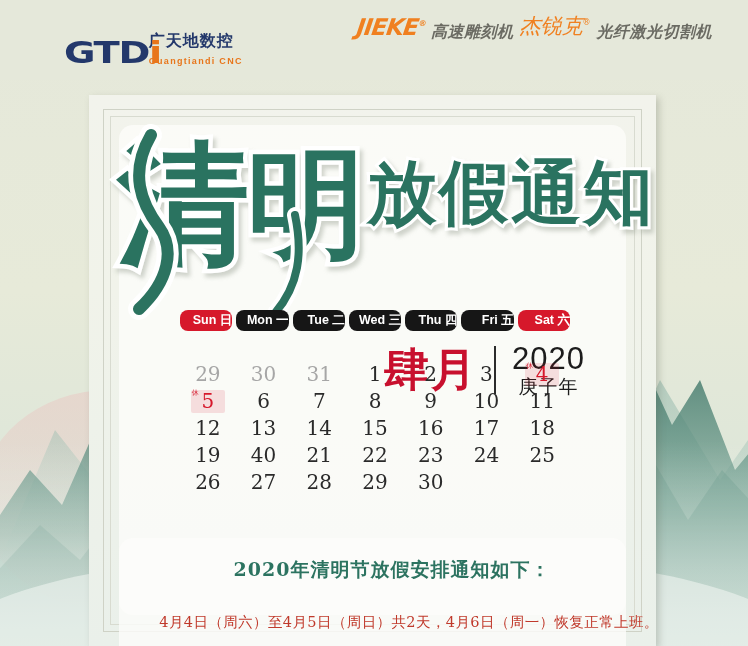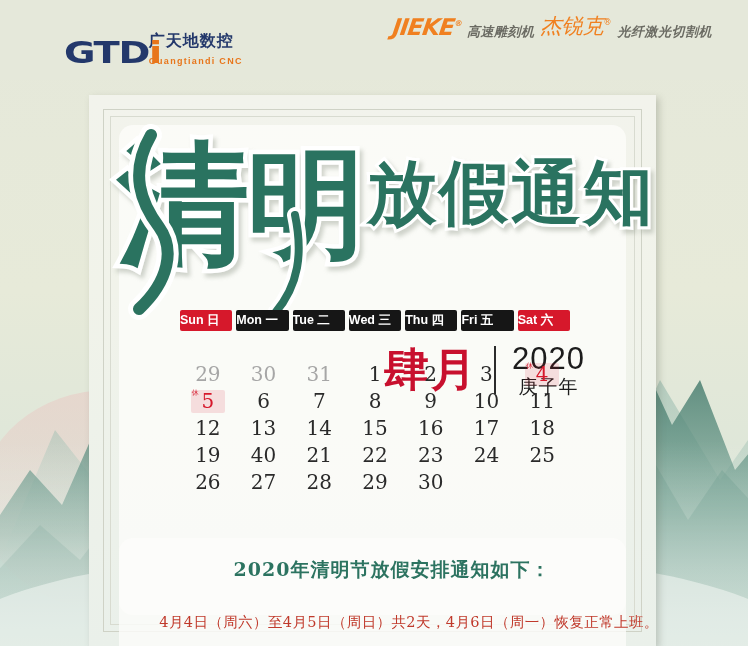--- a/index.html
+++ b/index.html
@@ -29,21 +29,21 @@
   .gtdi-cn .cn{font-size:16px;font-weight:bold;color:#23386b;letter-spacing:1px;line-height:17px;}
   .gtdi-cn .en{font-size:9px;font-weight:bold;color:#e8761b;letter-spacing:1.3px;line-height:12px;}
 
   #logo-right{position:absolute;right:36px;top:10px;display:flex;align-items:flex-end;gap:6px;}
   .jieke{
     font-family:"DejaVu Sans",sans-serif;font-style:italic;font-weight:bold;
     font-size:23px;line-height:23px;color:#f08020;letter-spacing:-1px;
     transform:skewX(-8deg);
   }
   .reg{font-size:8px;vertical-align:super;color:#f08020;}
-  .sub-cn{font-size:13px;font-weight:bold;color:#6b6b63;font-style:italic;letter-spacing:.5px;line-height:15px;text-align:right;}
+  .sub-cn{font-size:16px;font-weight:bold;color:#6b6b63;font-style:italic;letter-spacing:.5px;line-height:15px;text-align:right;}
   .jieke2{
     font-family:"DejaVu Sans",sans-serif;font-style:italic;font-weight:normal;
     font-size:21px;line-height:26px;color:#f08020;letter-spacing:0px;
   }
 
   
   #bg{position:absolute;left:0;top:0;width:748px;height:646px;z-index:0;}
 
   
   #card{
@@ -84,22 +84,22 @@
     font-family:"DejaVu Serif","Liberation Serif",serif;
     font-size:19px;color:#1c1c1c;letter-spacing:1px;line-height:22px;
   }
 
   
   #weekhead{
     position:absolute;left:91px;top:215px;width:390px;
     display:grid;grid-template-columns:repeat(7,1fr);gap:4px;z-index:25;
   }
   .wd{
-    height:21px;line-height:21px;text-align:left;color:#fff;
-    font-size:12.5px;font-weight:bold;background:#161616;border-radius:2px;
+    height:21px;line-height:21px;text-align:right;color:#fff;
+    font-size:12.5px;font-weight:bold;background:#161616;border-radius:8px;
     letter-spacing:0px;white-space:nowrap;
   }
   .wd.red{background:#d6182b;}
 
   
   #daygrid{
     position:absolute;left:91px;top:266px;width:390px;
     display:grid;grid-template-columns:repeat(7,1fr);
     grid-auto-rows:27px;z-index:25;
   }

